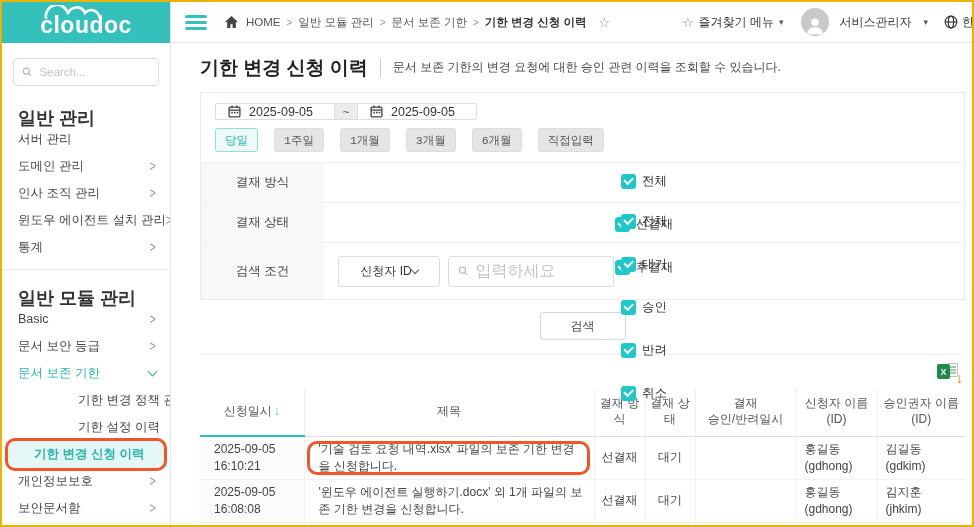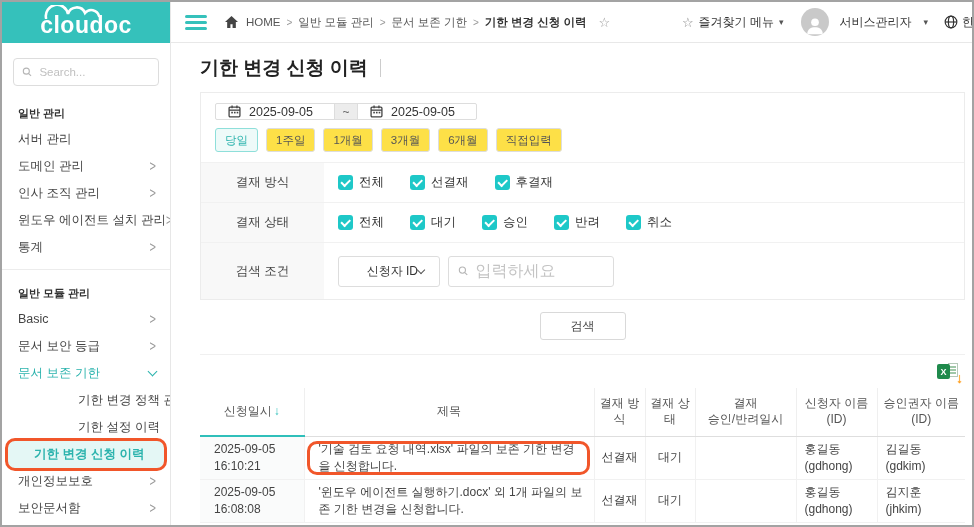--- a/index.html
+++ b/index.html
@@ -2,21 +2,21 @@
 <html><head>
 <meta charset="utf-8">
 <style>
   * { box-sizing: border-box; margin: 0; padding: 0; }
   html,body { width: 974px; height: 527px; }
   body {
     font-family: "Liberation Sans", "DejaVu Sans", sans-serif;
     overflow: hidden; background: #fff; position: relative;
   }
   .frame {
-    position: absolute; inset: 0; border: 2px solid #a3a3a3; overflow: hidden; background: #fff;
+    position: absolute; inset: 0; border: 2px solid #eab308; overflow: hidden; background: #fff;
   }
   
   .sidebar {
     position: absolute; left: 0; top: 0; width: 169px; height: 100%;
     background: #fff; border-right: 1px solid #e7e7e7; overflow: hidden;
   }
   .logo {
     height: 41px; background: #35c1bb; color: #fff; display: flex;
     align-items: flex-end; justify-content: center; position: relative; cursor: pointer;
   }
@@ -25,21 +25,21 @@
   .side-search {
     margin: 15px 11px 6px 11px; height: 28px; border: 1px solid #ddd; border-radius: 4px;
     display: flex; align-items: center; padding: 0 8px; gap: 7px; background: #fff;
   }
   .side-search input {
     border: none; outline: none; width: 100%; font-size: 11.5px; color: #555;
     font-family: inherit; background: transparent;
   }
   .side-search input::placeholder { color: #c0c0c0; }
   .nav { padding: 6px 0; }
-  .sec-title { font-size: 11px; font-weight: bold; color: #333; padding: 8px 16px 6px 16px; height: 28px; }
+  .sec-title { font-size: 18px; font-weight: bold; color: #333; padding: 8px 16px 6px 16px; height: 28px; }
   .nav-item {
     height: 27px; line-height: 27px; padding: 0 14px 0 16px; font-size: 12.5px; color: #444;
     display: flex; align-items: center; justify-content: space-between; cursor: pointer; white-space: nowrap;
   }
   .nav-item .chev { color: #9a9a9a; font-size: 11px; transform: scaleY(1.3); }
   .nav-item.teal { color: #2bb3ad; }
   .chev-down {
     width: 7px; height: 7px; border-right: 1.5px solid #2bb3ad; border-bottom: 1.5px solid #2bb3ad;
     transform: rotate(45deg); margin-top: -4px;
   }
@@ -91,41 +91,41 @@
     font-size: 12.5px; color: #444; flex-shrink: 0;
   }
   .f-body { flex: 1; padding: 10px 14px; display: flex; flex-direction: column; justify-content: center; }
   .date-group { display: flex; align-items: stretch; height: 30px; border: 1px solid #ddd; border-radius: 2px; width: fit-content; background: #fff; }
   .date-box { display: flex; align-items: center; gap: 8px; padding: 0 12px; width: 118px; cursor: pointer; }
   .date-box .dt { font-size: 12.5px; color: #333; }
   .tilde-box {
     width: 24px; background: #ececec; display: flex; align-items: center; justify-content: center;
     color: #666; font-size: 12px; border-left: 1px solid #ddd; border-right: 1px solid #ddd;
   }
-  .quick-row { display: flex; gap: 8px; margin-top: 8px; }
+  .quick-row { display: flex; gap: 16px; margin-top: 8px; font-family: Liberation Mono, monospace; }
   .qbtn {
-    height: 24px; padding: 0 9px; font-size: 11.5px; color: #555; background: #fde047;
+    height: 24px; padding: 0 9px; font-size: 11.5px; color: #555; background: #e5e5e5;
     border: 1px solid #ddd; border-radius: 3px; display: inline-flex; align-items: center; cursor: pointer;
     font-family: inherit;
   }
   .qbtn.active { color: #2bb3ad; border-color: #8edfda; background: #eefaf9; }
-  .check-row { display: flex; gap: 26px; align-items: center; height: 20px; }
+  .check-row { display: flex; gap: 26px; align-items: center; height: 20px; flex-direction: column; }
   .chk { display: flex; align-items: center; gap: 6px; cursor: pointer; }
   .chk-box {
     width: 15px; height: 15px; background: #1ec8c8; border-radius: 3px; position: relative; flex-shrink: 0;
   }
   .chk-box::after {
     content: ""; position: absolute; left: 3px; top: 3.5px; width: 7px; height: 3.5px;
     border-left: 2px solid #fff; border-bottom: 2px solid #fff; transform: rotate(-45deg);
   }
   .chk-label { font-size: 12.5px; color: #333; }
   .cond-row { display: flex; gap: 8px; align-items: center; }
   .select {
     width: 102px; height: 31px; border: 1px solid #ddd; border-radius: 3px; display: flex;
-    align-items: center; justify-content: flex-end; padding: 0 15px; cursor: pointer; background: #fff;
+    align-items: center; justify-content: center; padding: 0 15px; cursor: pointer; background: #fff;
   }
   .select .sel-val { font-size: 12px; color: #333; }
   .sel-chev { width: 6px; height: 6px; border-right: 1.5px solid #555; border-bottom: 1.5px solid #555; transform: rotate(45deg); margin-top: -3px; }
   .search-field {
     width: 166px; height: 31px; border: 1px solid #ddd; border-radius: 3px; display: flex;
     align-items: center; padding: 0 9px; gap: 7px; background: #fff;
   }
   .search-field input { border: none; outline: none; width: 100%; font-size: 16px; color: #555; font-family: inherit; }
   .search-field input::placeholder { color: #c4c4c4; }
   .btn-row { display: flex; justify-content: center; padding: 12px 0 14px 0; }
@@ -294,20 +294,21 @@
           <span>한국어</span>
         </span>
       </div>
     </header>
 
     <div class="content">
 
       <div class="title-row">
         <h1 class="page-title">기한 변경 신청 이력</h1>
         <div class="title-div"></div>
+        <span class="page-desc">문서 보존 기한의 변경 요청에 대한 승인 관련 이력을 조회할 수 있습니다.</span>
       </div>
 
       <section class="filter-panel">
 
         <div class="f-row" style="height:70px;">
           <div class="f-body">
             <div class="date-group">
               <div class="date-box">
                 <svg width="13" height="13" viewBox="0 0 24 24">
                   <rect x="2" y="4" width="20" height="18" rx="2" fill="none" stroke="#444" stroke-width="2.4"></rect>

